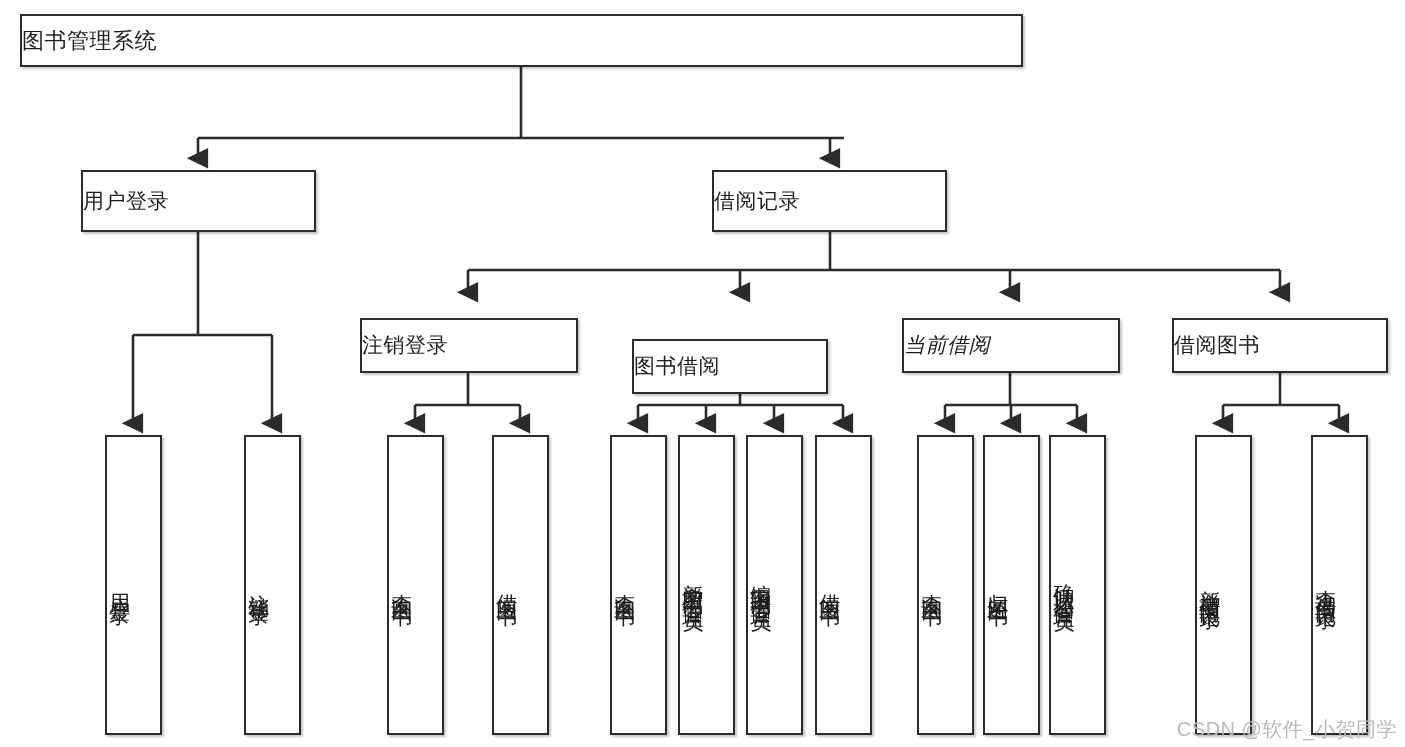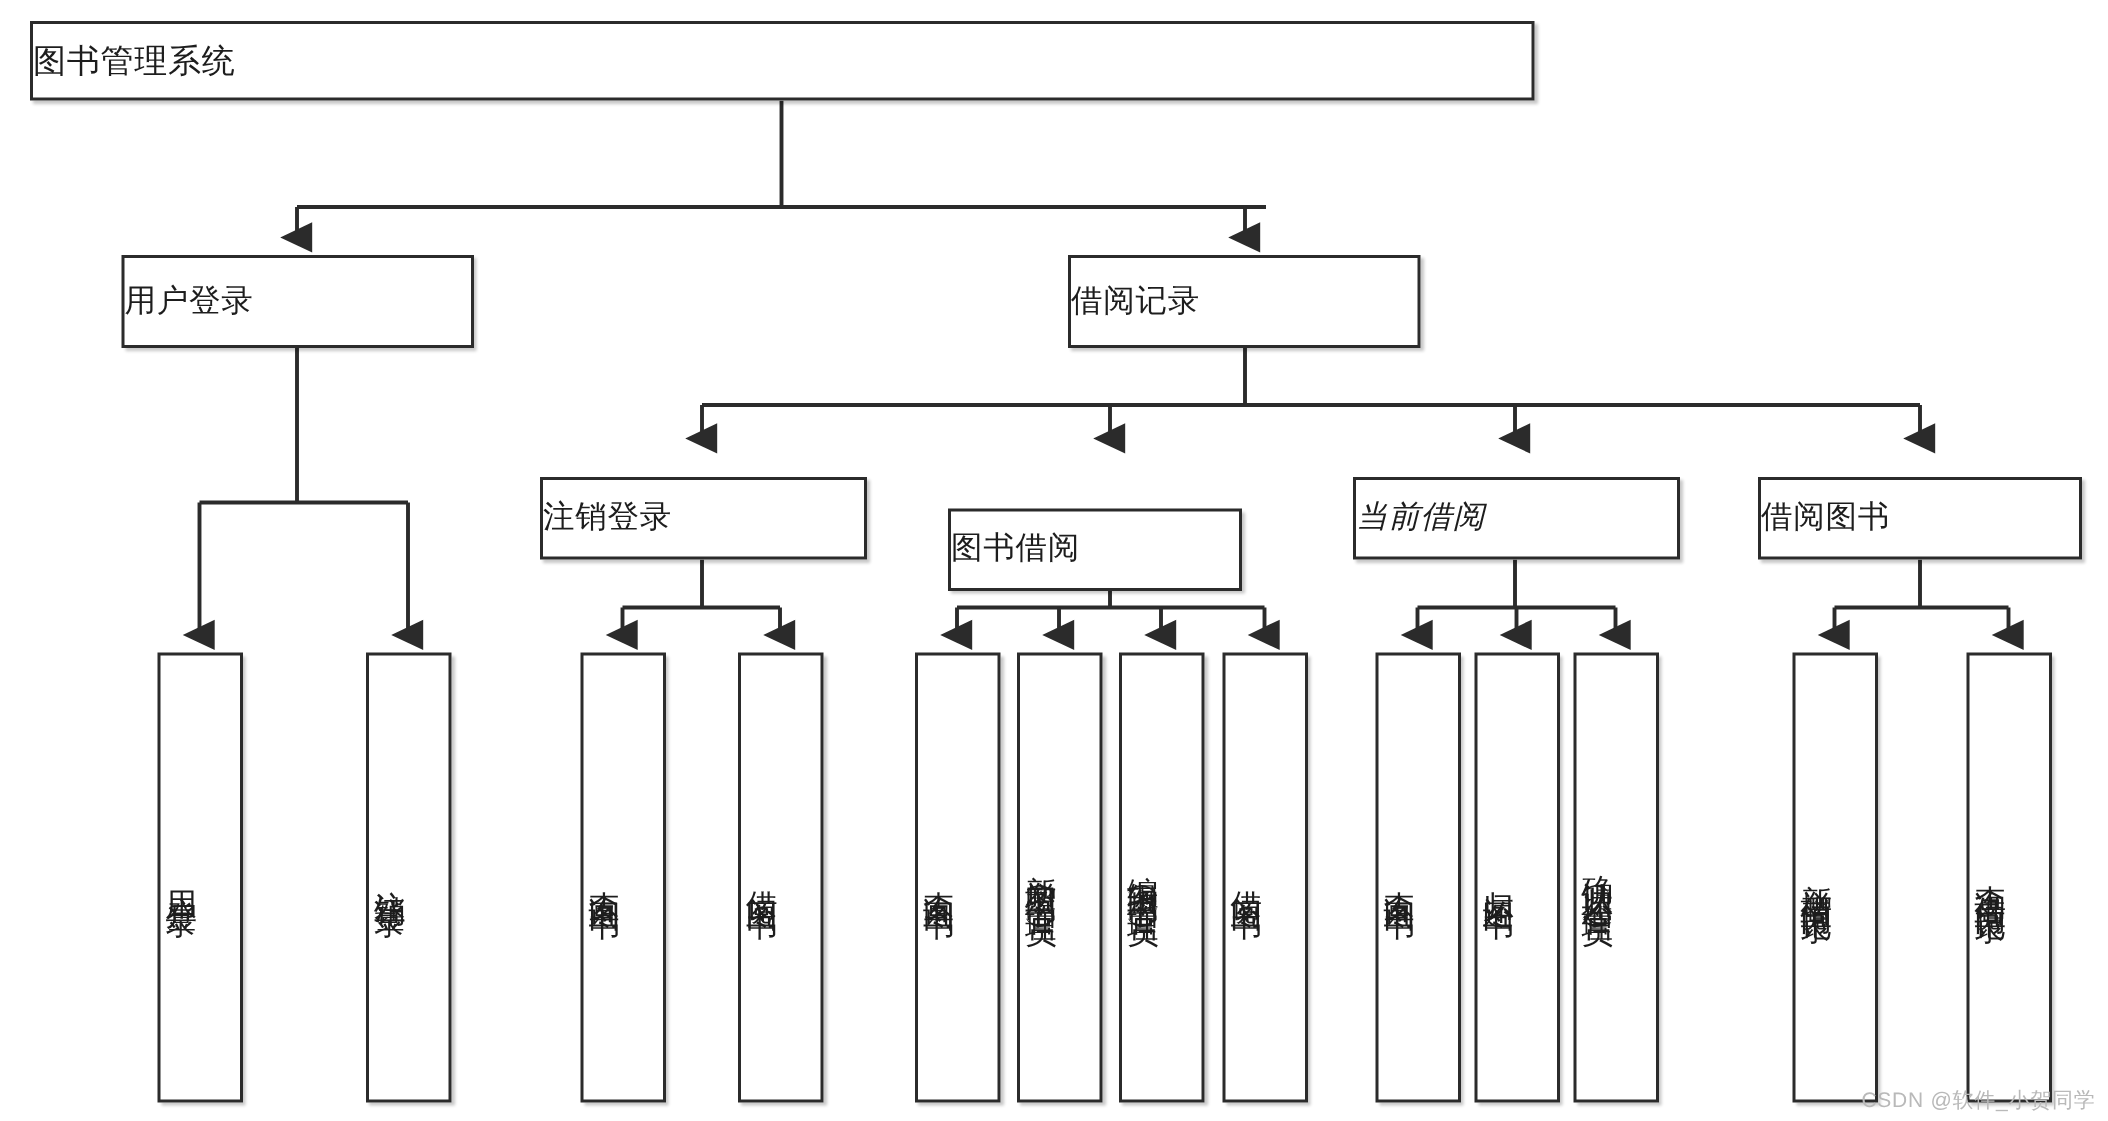--- a/index.html
+++ b/index.html
@@ -53,21 +53,21 @@
   }
   .conn-line {
     stroke: #2b2b2b;
     stroke-width: 2.6;
     fill: none;
   }
   .watermark {
     position: absolute;
     right: 8px;
     bottom: 4px;
-    font-size: 14px;
+    font-size: 20px;
     color: #b9b9b9;
     white-space: nowrap;
     letter-spacing: 0.5px;
   }
 </style>
 </head>
 <body>
 
 <div id="diagram-root">
 

